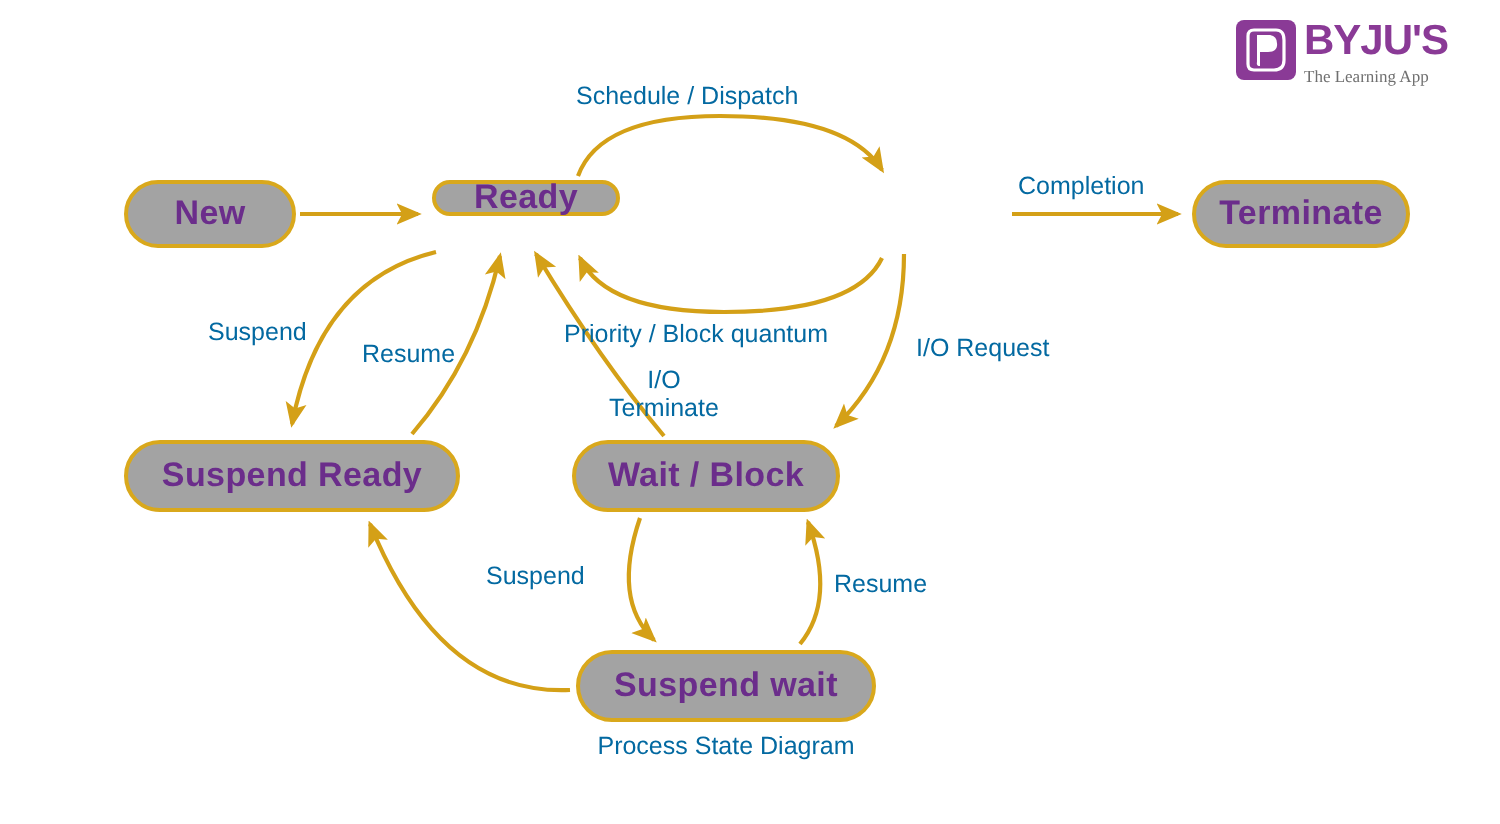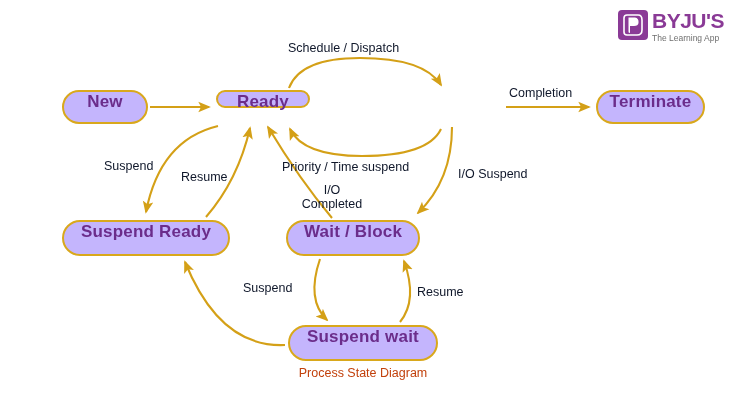--- a/index.html
+++ b/index.html
@@ -20,55 +20,55 @@
     flex:0 0 auto;
   }
   .logo-mark svg{display:block;}
   .logo-text{display:flex;flex-direction:column;line-height:1;}
   .logo-name{
     font-size:21px;font-weight:bold;color:#8A3A96;
     letter-spacing:-0.5px;font-family:"Liberation Sans", sans-serif;
   }
   .logo-tag{
     font-size:8.5px;color:#6f6f6f;margin-top:3px;
-    font-family:Liberation Sans, sans-serif;
+    font-family:Liberation Serif, serif;
   }
 
   
   #diagram{position:absolute;left:0;top:0;width:750px;height:412px;}
   .edge{fill:none;stroke:#D4A017;stroke-width:2.1;}
   .arrowhead{fill:#D4A017;}
 
   
   .node{
     position:absolute;
     box-sizing:border-box;
-    background:#c4b5fd;
+    background:#a3a3a3;
     border:2px solid #D9A81C;
     border-radius:18px;
     color:#6B2D8B;
     font-weight:bold;
-    display:flex;justify-content:center;
+    display:flex;align-items:center;justify-content:center;
     white-space:nowrap;
     letter-spacing:0.2px;
   }
 
   
   .lbl{
     position:absolute;
-    color:#0f172a;
+    color:#0369a1;
     font-size:12.5px;
     line-height:14px;
     white-space:pre;
     font-family:"Liberation Sans", sans-serif;
   }
   .lbl.center{text-align:center;}
   .lbl.left{text-align:left;}
   .caption{
-    position:absolute;color:#c2410c;font-size:12.5px;
+    position:absolute;color:#0369a1;font-size:12.5px;
     font-family:"Liberation Sans", sans-serif;white-space:nowrap;
   }
 </style>
 </head>
 <body>
 
 <div id="stage">
 
   <div class="logo" style="left:618px;top:10px;">
     <div class="logo-mark">
@@ -135,26 +135,26 @@
   </div>
 
   <div class="node" style="left:288px;top:325px;width:150px;height:36px;font-size:17px;">
     <span>Suspend wait</span>
   </div>
 
   <div class="lbl center" style="left:288px;top:41px;">Schedule / Dispatch</div>
 
   <div class="lbl left" style="left:509px;top:86px;">Completion</div>
 
-  <div class="lbl left" style="left:282px;top:160px;">Priority / Time suspend</div>
+  <div class="lbl left" style="left:282px;top:160px;">Priority / Block quantum</div>
 
-  <div class="lbl left" style="left:458px;top:167px;">I/O Suspend</div>
+  <div class="lbl left" style="left:458px;top:167px;">I/O Request</div>
 
   <div class="lbl center" style="left:290px;top:183px;width:84px;">I/O
-Completed</div>
+Terminate</div>
 
   <div class="lbl left" style="left:104px;top:159px;">Suspend</div>
 
   <div class="lbl left" style="left:181px;top:170px;">Resume</div>
 
   <div class="lbl left" style="left:243px;top:281px;">Suspend</div>
 
   <div class="lbl left" style="left:417px;top:285px;">Resume</div>
 
 

